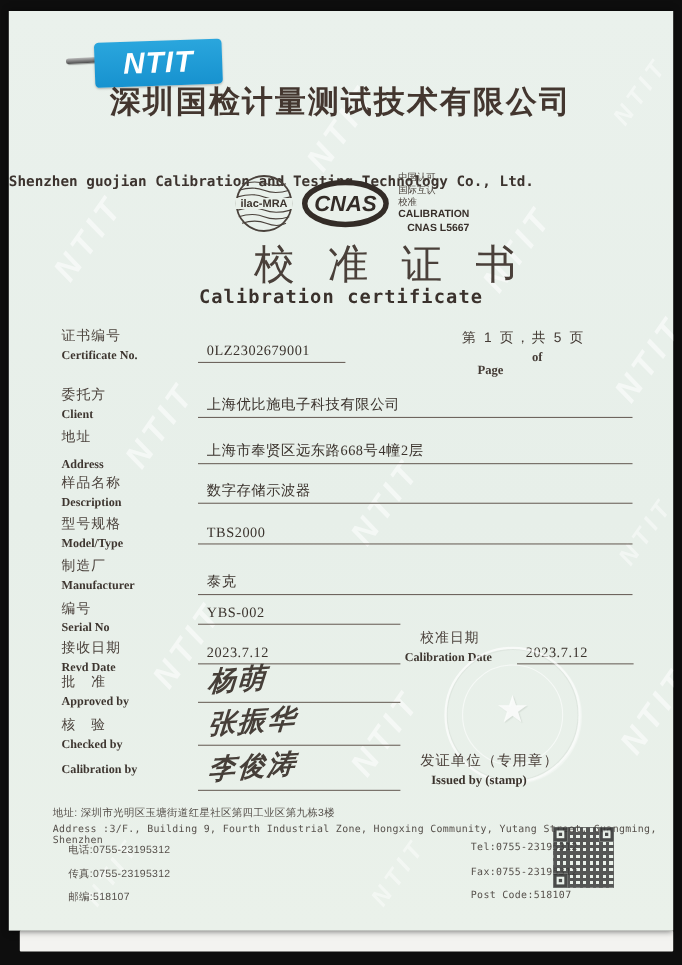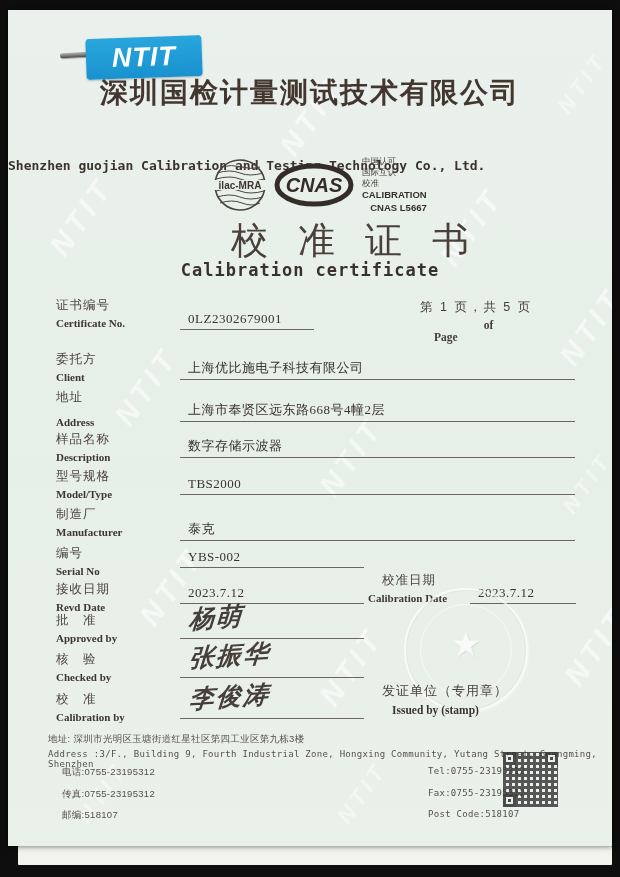--- a/index.html
+++ b/index.html
@@ -266,21 +266,20 @@
 
   <div class="lbl" style="top:641px">
     <div class="zh">核　验</div>
     <div class="en">Checked by</div>
   </div>
   <div class="val sigline" style="top:631px">
     <span class="sig">张振华</span>
   </div>
 
   <div class="lbl" style="top:681px">
-    <div class="zh">校　准</div>
     <div class="en">Calibration by</div>
   </div>
   <div class="val sigline" style="top:672px">
     <span class="sig">李俊涛</span>
   </div>
 
   <div class="seal">
     <div class="inner"></div>
     <div class="star">★</div>
   </div>

